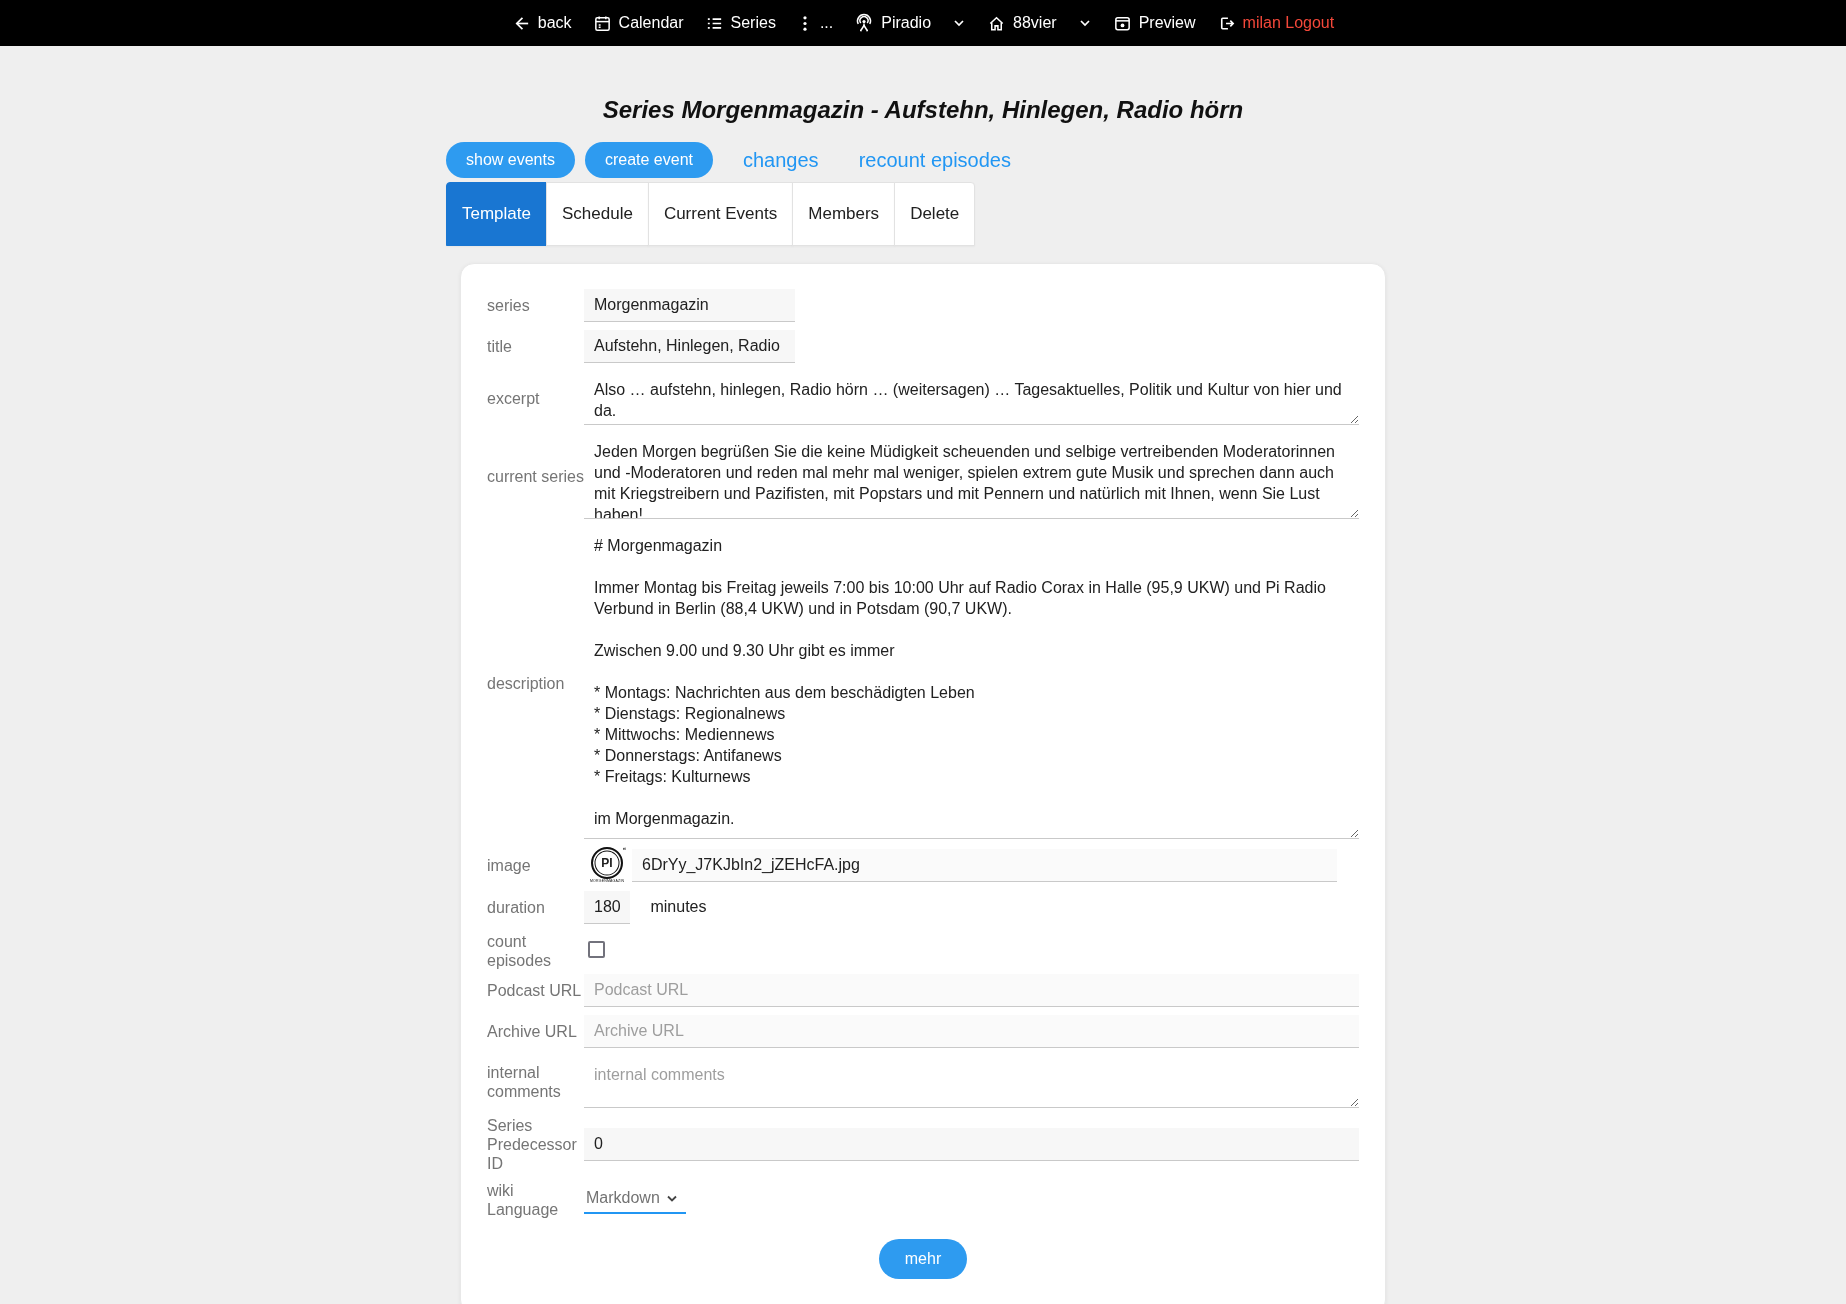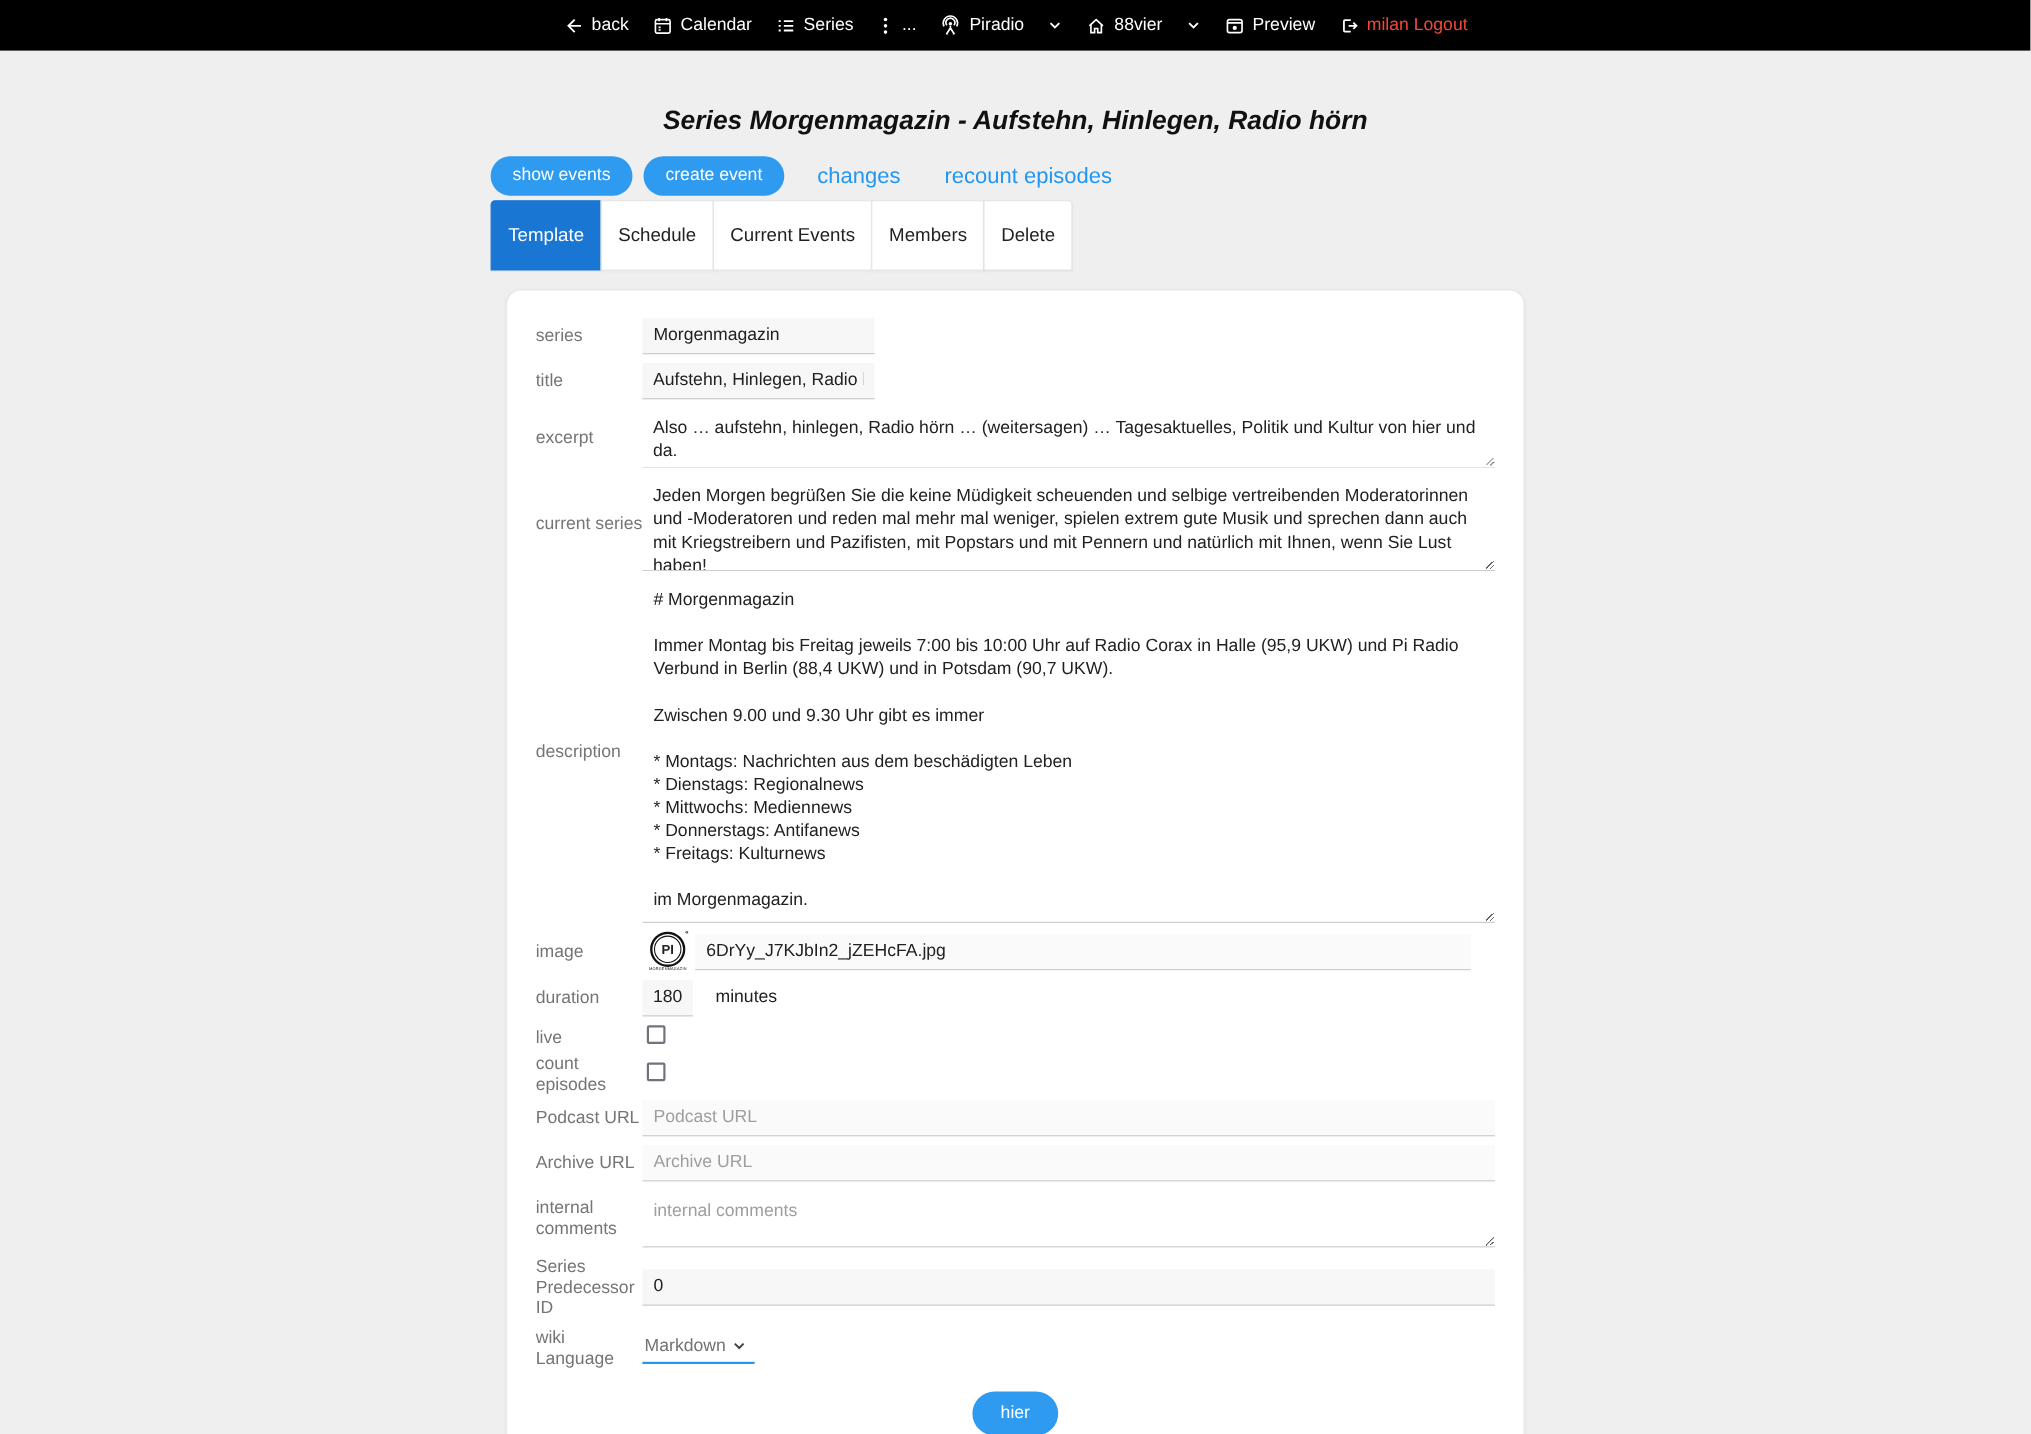--- a/index.html
+++ b/index.html
@@ -239,26 +239,20 @@
     </div>
 
     <div class="row">
       <div class="flabel">duration</div>
       <div class="field">
         <input class="tinput" style="width: 46px;" type="text" value="180">
         <span style="margin-left:16px">minutes</span>
       </div>
     </div>
 
-    <div class="row tight">
-      <div class="flabel">live</div>
-      <div class="field">
-        <input class="cb" type="checkbox" style="">
-      </div>
-    </div>
 
     <div class="row tight">
       <div class="flabel">count episodes</div>
       <div class="field">
         <input class="cb" type="checkbox" style="">
       </div>
     </div>
 
     <div class="row">
       <div class="flabel">Podcast URL</div>
@@ -298,17 +292,17 @@
           <span>
             <svg width="12" height="9" viewBox="0 0 12 9" fill="none" stroke="#444" stroke-width="1.8">
                 <path d="M2 2.5 L6 6.5 L10 2.5"></path>
               </svg>
           </span>
         </span>
       </div>
     </div>
 
     <div class="save-row">
-      <button class="save">hier</button>
+      <button class="save">mehr</button>
     </div>
   </div>
 
 </div>
 
 </body></html>

